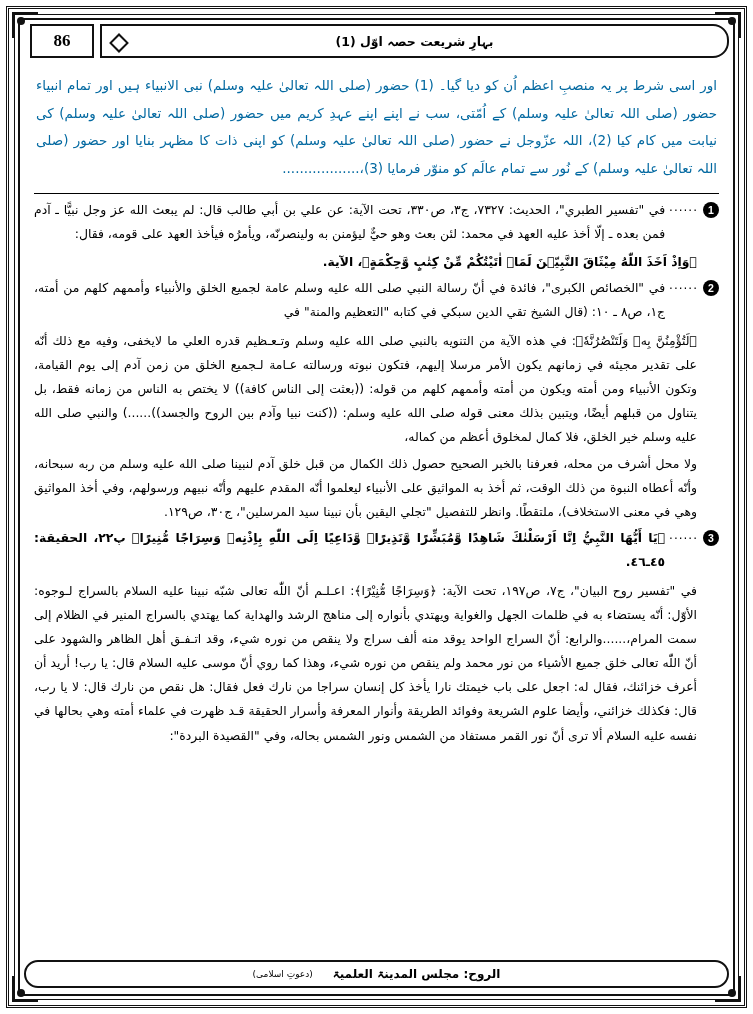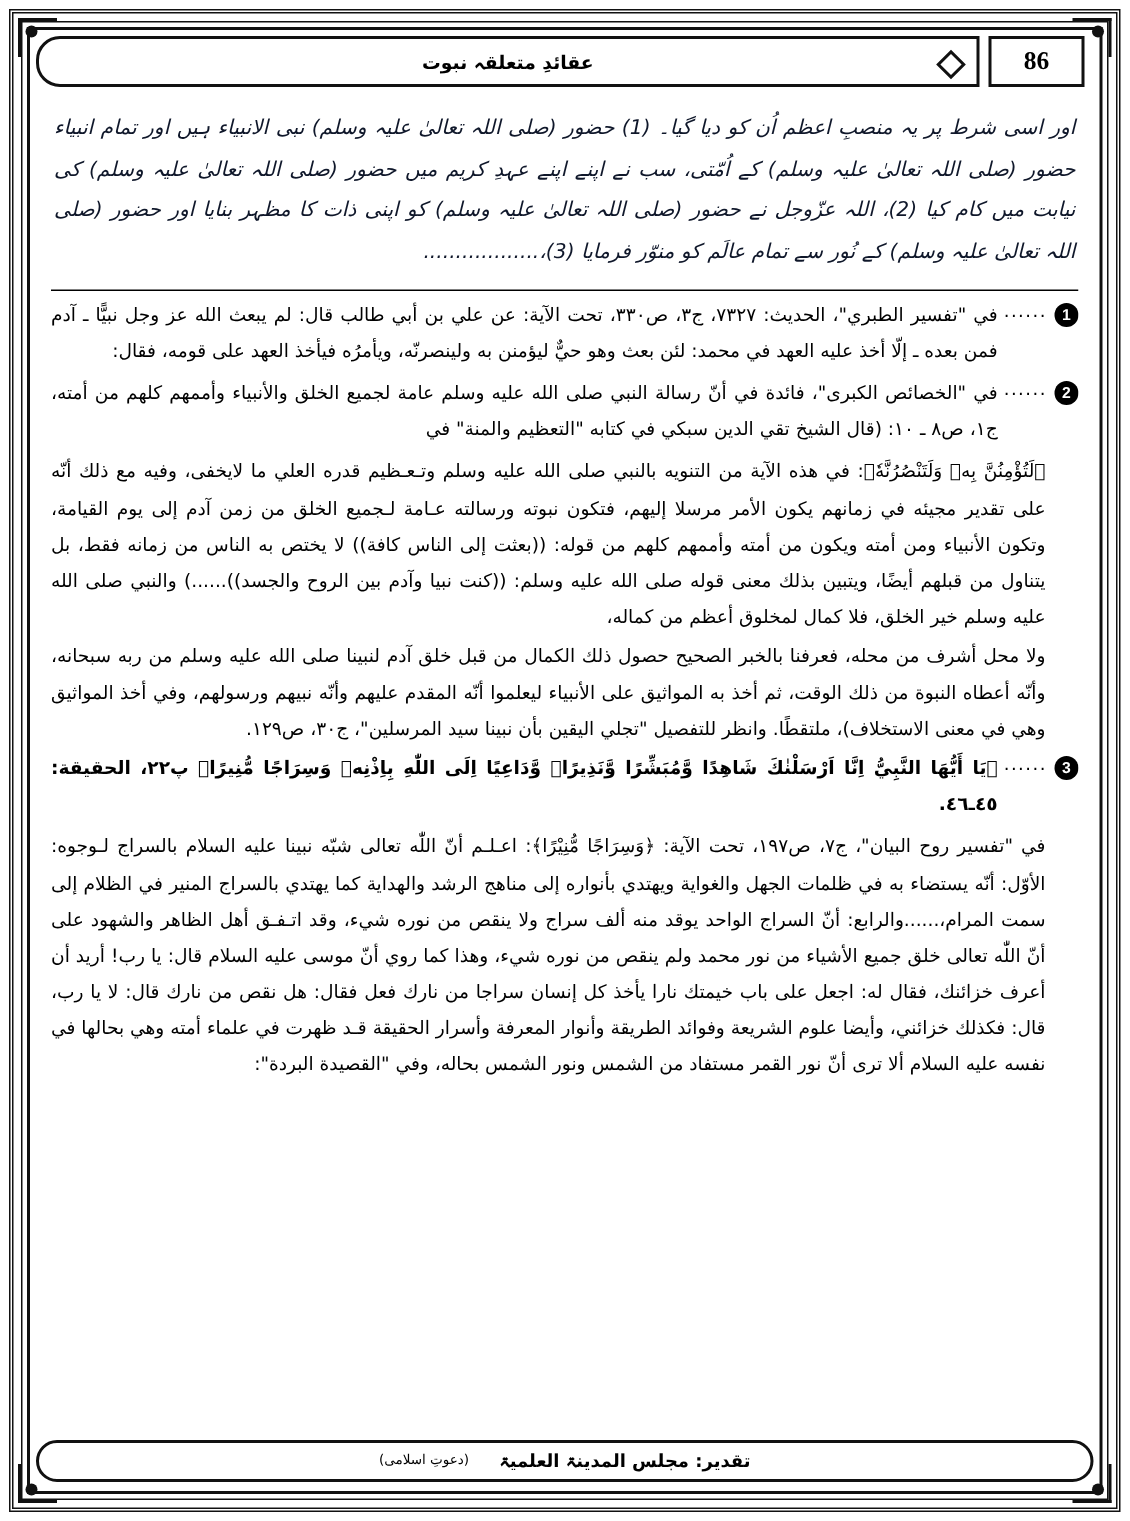--- a/index.html
+++ b/index.html
@@ -136,24 +136,23 @@
     bottom: 62px;
     direction: rtl;
     text-align: justify;
     box-sizing: border-box;
     overflow: hidden;
   }
   .urdu-block {
     font-family: "DejaVu Sans", sans-serif;
     font-size: 13.5px;
     line-height: 2.05;
-    color: #0f172a;
+    color: #0369a1;
     padding: 6px 2px 4px 2px;
     text-align: justify;
-    font-style: italic;
   }
   .rule {
     border: none;
     border-top: 1.5px solid #000;
     margin: 6px 0 4px 0;
   }
   .note {
     display: flex;
     direction: rtl;
     align-items: flex-start;
@@ -210,56 +209,57 @@
 
   <div class="frame-outer"></div>
   <div class="frame-inner"></div>
   <div class="frame-hairline"></div>
   <div class="corner tl"></div>
   <div class="corner tr"></div>
   <div class="corner bl"></div>
   <div class="corner br"></div>
 
   <div class="header-band">
+    <div class="hdr-cell hdr-right">
+      <span class="hdr-ornament"></span>
+      <span>بہارِ شریعت حصہ اوّل (1)</span>
+    </div>
     <div class="hdr-cell hdr-center">86</div>
-    <div class="hdr-cell hdr-left">
-      <span class="hdr-ornament"></span>
-      <span>عقائدِ متعلقہ نبوت</span>
-    </div>
   </div>
 
   <div class="content">
 
     <div class="urdu-block">اور اسی شرط پر یہ منصبِ اعظم اُن کو دیا گیا۔ (1) حضور (صلی اللہ تعالیٰ علیہ وسلم) نبی الانبیاء ہیں اور تمام انبیاء حضور (صلی اللہ تعالیٰ علیہ وسلم) کے اُمّتی، سب نے اپنے اپنے عہدِ کریم میں حضور (صلی اللہ تعالیٰ علیہ وسلم) کی نیابت میں کام کیا (2)، اللہ عزّوجل نے حضور (صلی اللہ تعالیٰ علیہ وسلم) کو اپنی ذات کا مظہر بنایا اور حضور (صلی اللہ تعالیٰ علیہ وسلم) کے نُور سے تمام عالَم کو منوّر فرمایا (3)،..................</div>
 
     <hr class="rule">
 
     <div class="note">
       <span class="note-num">1</span>
       <span class="note-dots">......</span>
       <span class="note-text">في "تفسير الطبري"، الحديث: ٧٣٢٧، ج٣، ص٣٣٠، تحت الآية: عن علي بن أبي طالب قال: لم يبعث الله عز وجل نبيًّا ـ آدم فمن بعده ـ إلّا أخذ عليه العهد في محمد: لئن بعث وهو حيٌّ ليؤمنن به ولينصرنّه، ويأمرُه فيأخذ العهد على قومه، فقال:</span>
     </div>
+    <div class="arabic-para quran">﴿وَاِذْ اَخَذَ اللّٰهُ مِيْثَاقَ النَّبِیّٖنَ لَمَاۤ اٰتَيْتُكُمْ مِّنْ كِتٰبٍ وَّحِكْمَةٍ﴾، الآية.</div>
 
     <div class="note">
       <span class="note-num">2</span>
       <span class="note-dots">......</span>
       <span class="note-text">في "الخصائص الكبرى"، فائدة في أنّ رسالة النبي صلى الله عليه وسلم عامة لجميع الخلق والأنبياء وأممهم كلهم من أمته، ج١، ص٨ ـ ١٠: (قال الشيخ تقي الدين سبكي في كتابه "التعظيم والمنة" في</span>
     </div>
     <div class="arabic-para">﴿لَتُؤْمِنُنَّ بِهٖ وَلَتَنْصُرُنَّهٗ﴾: في هذه الآية من التنويه بالنبي صلى الله عليه وسلم وتـعـظيم قدره العلي ما لايخفى، وفيه مع ذلك أنّه على تقدير مجيئه في زمانهم يكون الأمر مرسلا إليهم، فتكون نبوته ورسالته عـامة لـجميع الخلق من زمن آدم إلى يوم القيامة، وتكون الأنبياء ومن أمته ويكون من أمته وأممهم كلهم من قوله: ((بعثت إلى الناس كافة)) لا يختص به الناس من زمانه فقط، بل يتناول من قبلهم أيضًا، ويتبين بذلك معنى قوله صلى الله عليه وسلم: ((كنت نبيا وآدم بين الروح والجسد))......) والنبي صلى الله عليه وسلم خير الخلق، فلا كمال لمخلوق أعظم من كماله،</div>
     <div class="arabic-para">ولا محل أشرف من محله، فعرفنا بالخبر الصحيح حصول ذلك الكمال من قبل خلق آدم لنبينا صلى الله عليه وسلم من ربه سبحانه، وأنّه أعطاه النبوة من ذلك الوقت، ثم أخذ به المواثيق على الأنبياء ليعلموا أنّه المقدم عليهم وأنّه نبيهم ورسولهم، وفي أخذ المواثيق وهي في معنى الاستخلاف)، ملتقطًا. وانظر للتفصيل "تجلي اليقين بأن نبينا سيد المرسلين"، ج٣٠، ص١٢٩.</div>
 
     <div class="note">
       <span class="note-num">3</span>
       <span class="note-dots">......</span>
       <span class="note-text bold">﴿يَا أَيُّهَا النَّبِيُّ اِنَّا اَرْسَلْنٰكَ شَاهِدًا وَّمُبَشِّرًا وَّنَذِيرًاۙ وَّدَاعِيًا اِلَى اللّٰهِ بِاِذْنِهٖ وَسِرَاجًا مُّنِيرًا﴾ پ٢٢، الحقيقة: ٤٥ـ٤٦.</span>
     </div>
     <div class="arabic-para">في "تفسير روح البيان"، ج٧، ص١٩٧، تحت الآية: ﴿وَسِرَاجًا مُّنِيْرًا﴾: اعـلـم أنّ اللّٰه تعالى شبّه نبينا عليه السلام بالسراج لـوجوه: الأوّل: أنّه يستضاء به في ظلمات الجهل والغواية ويهتدي بأنواره إلى مناهج الرشد والهداية كما يهتدي بالسراج المنير في الظلام إلى سمت المرام،......والرابع: أنّ السراج الواحد يوقد منه ألف سراج ولا ينقص من نوره شيء، وقد اتـفـق أهل الظاهر والشهود على أنّ اللّٰه تعالى خلق جميع الأشياء من نور محمد ولم ينقص من نوره شيء، وهذا كما روي أنّ موسى عليه السلام قال: يا رب! أريد أن أعرف خزائنك، فقال له: اجعل على باب خيمتك نارا يأخذ كل إنسان سراجا من نارك فعل فقال: هل نقص من نارك قال: لا يا رب، قال: فكذلك خزائني، وأيضا علوم الشريعة وفوائد الطريقة وأنوار المعرفة وأسرار الحقيقة قـد ظهرت في علماء أمته وهي بحالها في نفسه عليه السلام ألا ترى أنّ نور القمر مستفاد من الشمس ونور الشمس بحاله، وفي "القصيدة البردة":</div>
 
   </div>
 
   <div class="footer-band">
     <div class="ftr-cell">
-      <span>تقدير: مجلس المدینۃ العلمیۃ</span>
+      <span>الروح: مجلس المدینۃ العلمیۃ</span>
       <span class="ftr-sub">(دعوتِ اسلامی)</span>
     </div>
   </div>
 
 </div>
 
 </body></html>

